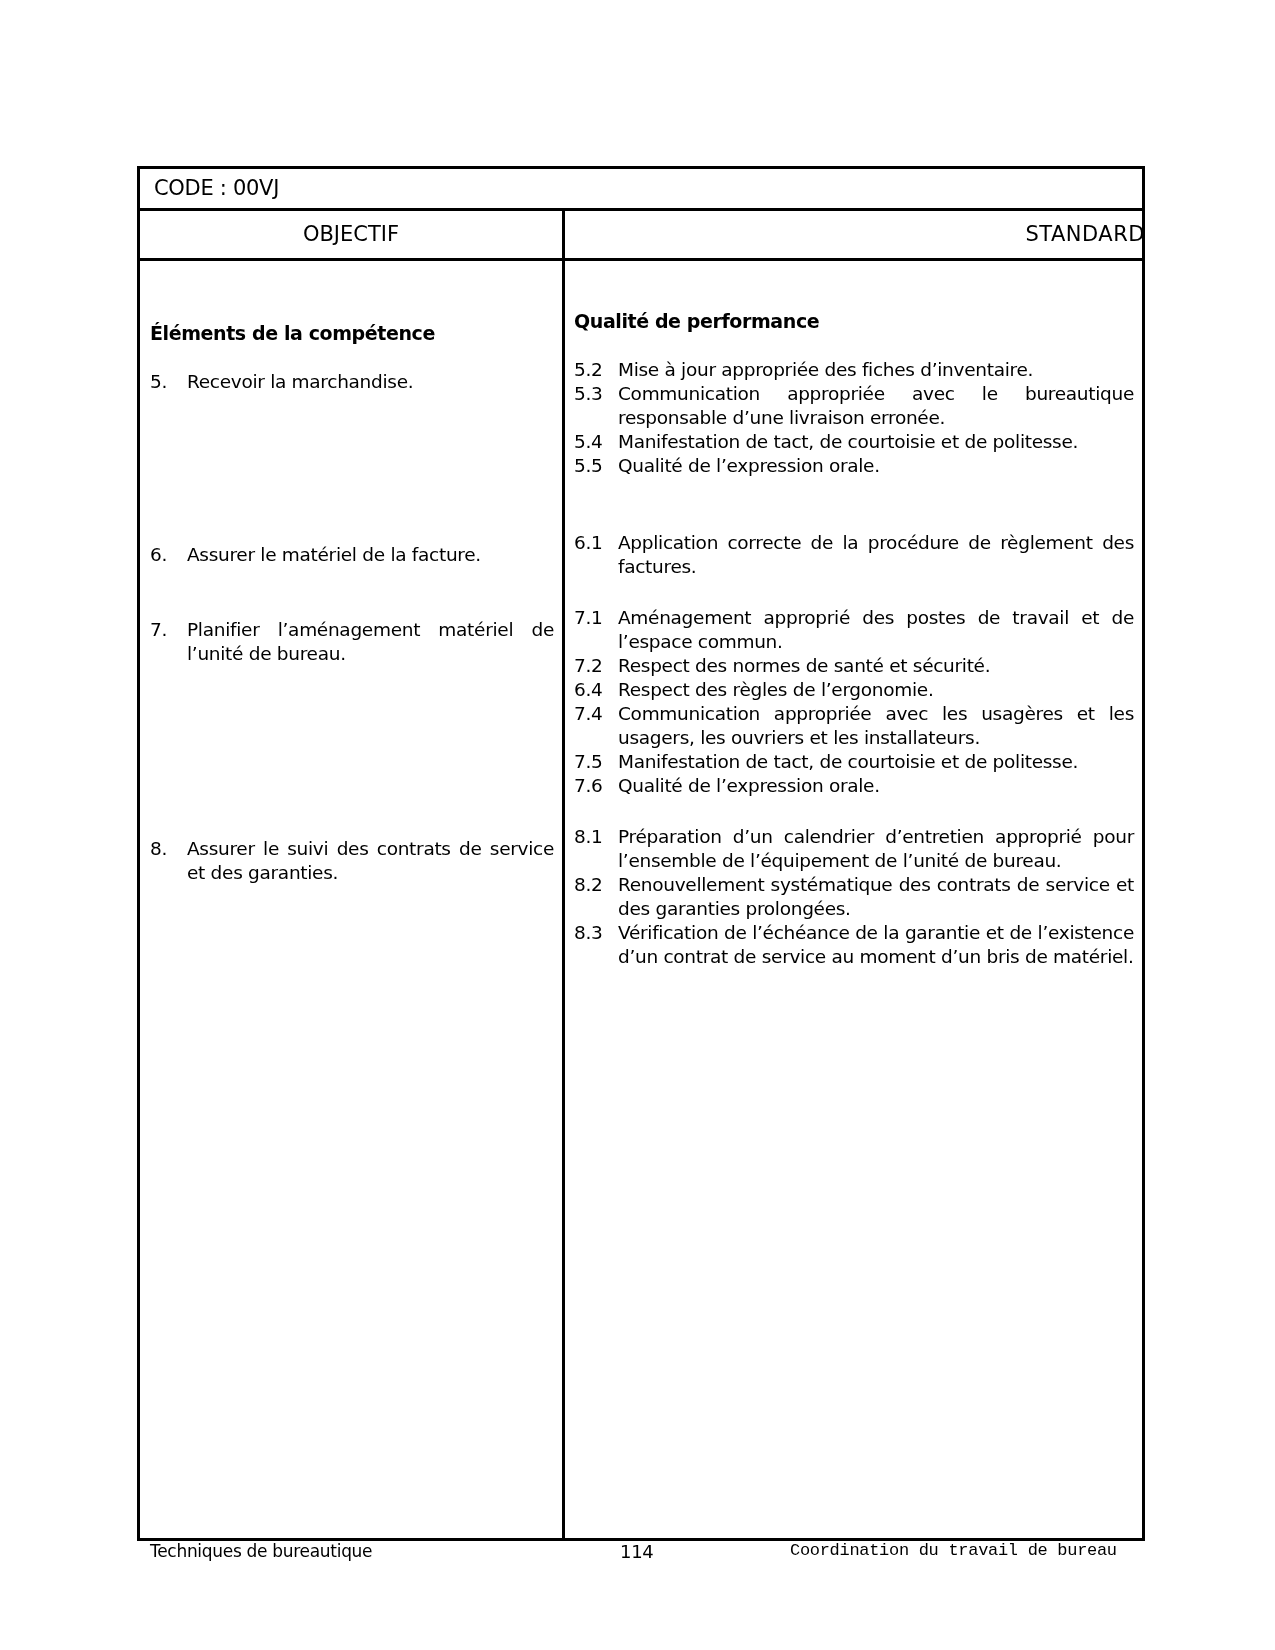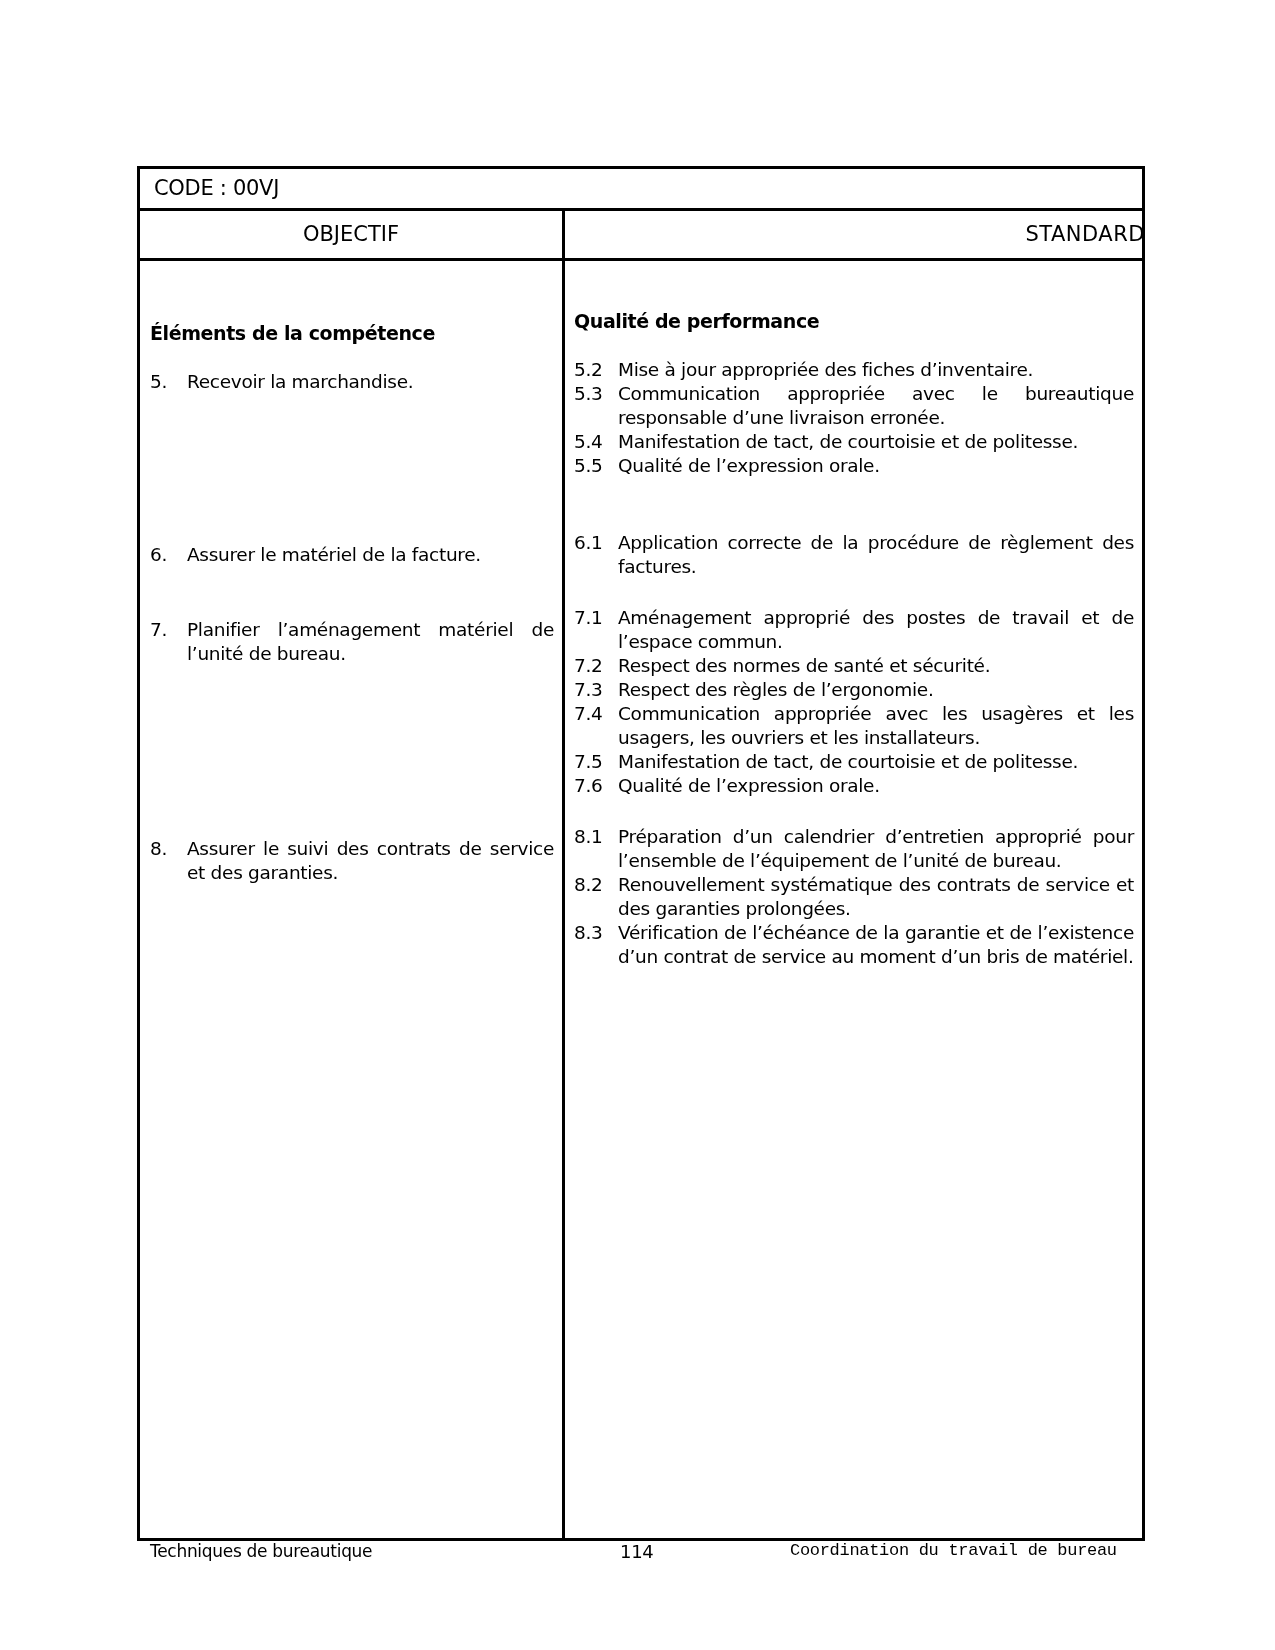--- a/index.html
+++ b/index.html
@@ -96,21 +96,21 @@
     <div class="crit-list" style="top:297px">
       <div class="crit">
           <span class="num">7.1</span>
           <div class="txt">Aménagement approprié des postes de travail et de l’espace commun.</div>
         </div>
       <div class="crit">
           <span class="num">7.2</span>
           <div class="txt">Respect des normes de santé et sécurité.</div>
         </div>
       <div class="crit">
-          <span class="num">7.3</span>
+          <span class="num">6.4</span>
           <div class="txt">Respect des règles de l’ergonomie.</div>
         </div>
       <div class="crit">
           <span class="num">7.4</span>
           <div class="txt">Communication appropriée avec les usagères et les usagers, les ouvriers et les installateurs.</div>
         </div>
       <div class="crit">
           <span class="num">7.5</span>
           <div class="txt">Manifestation de tact, de courtoisie et de politesse.</div>
         </div>

